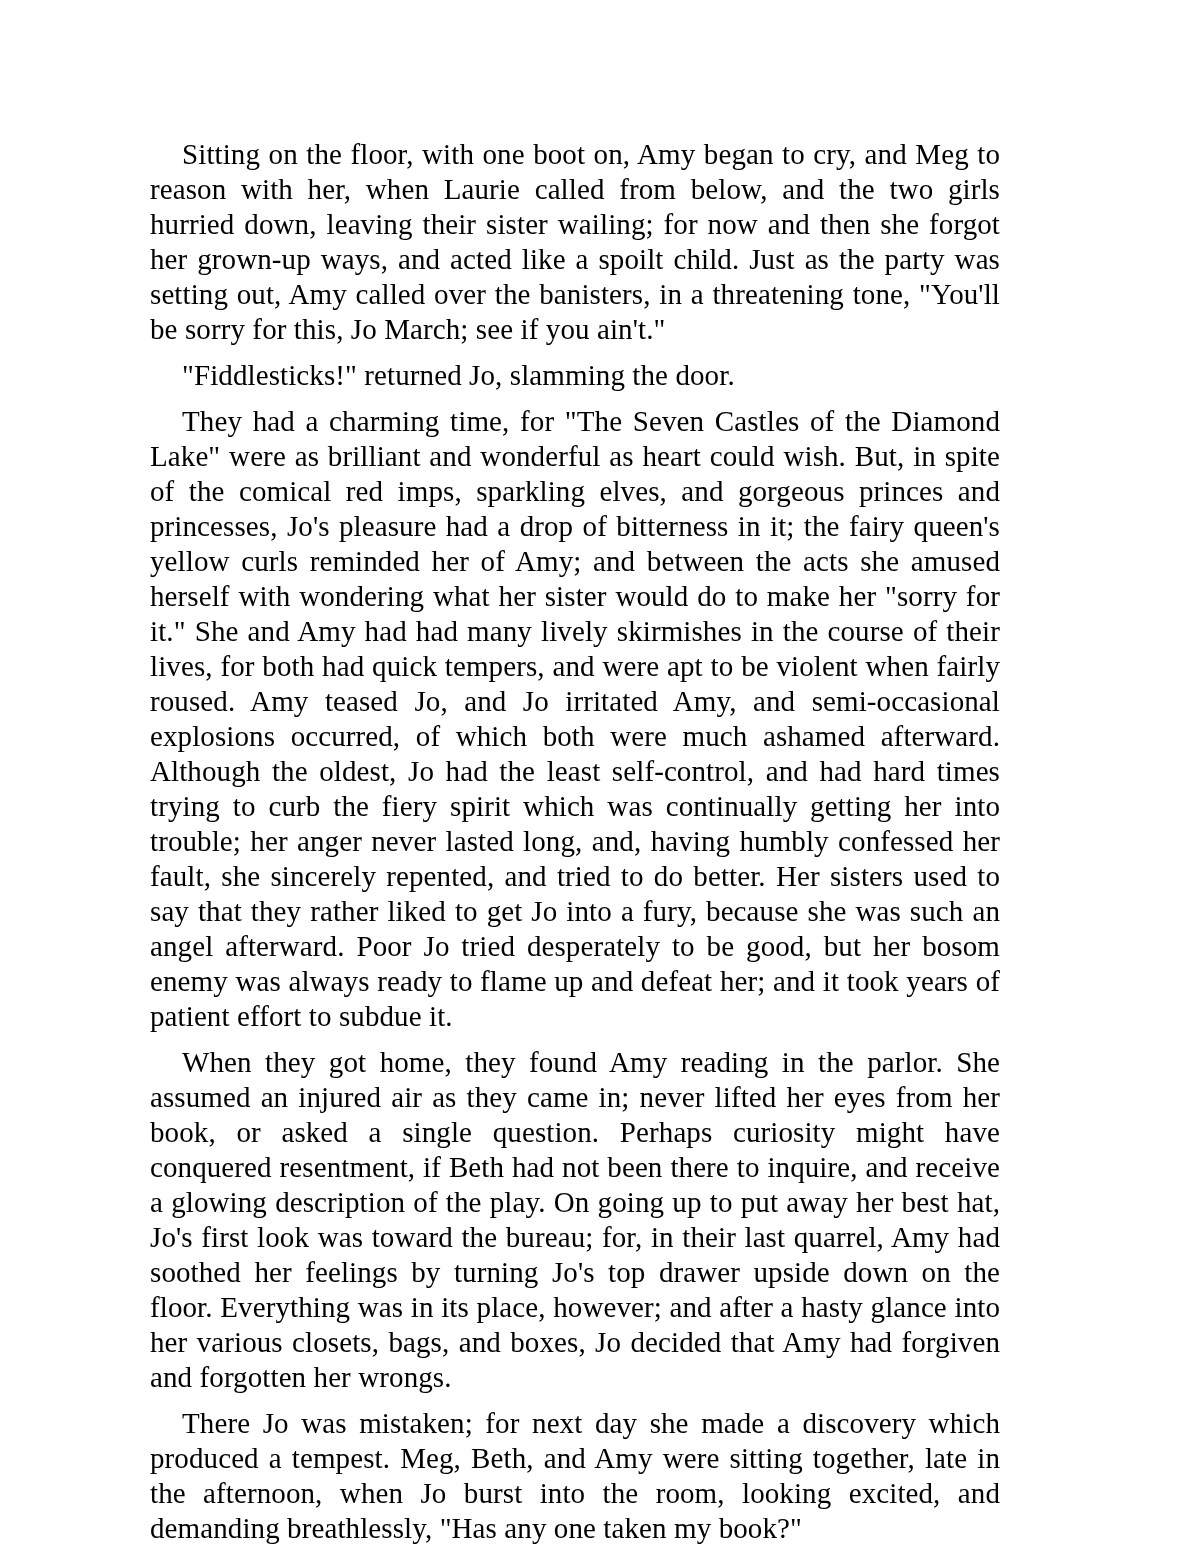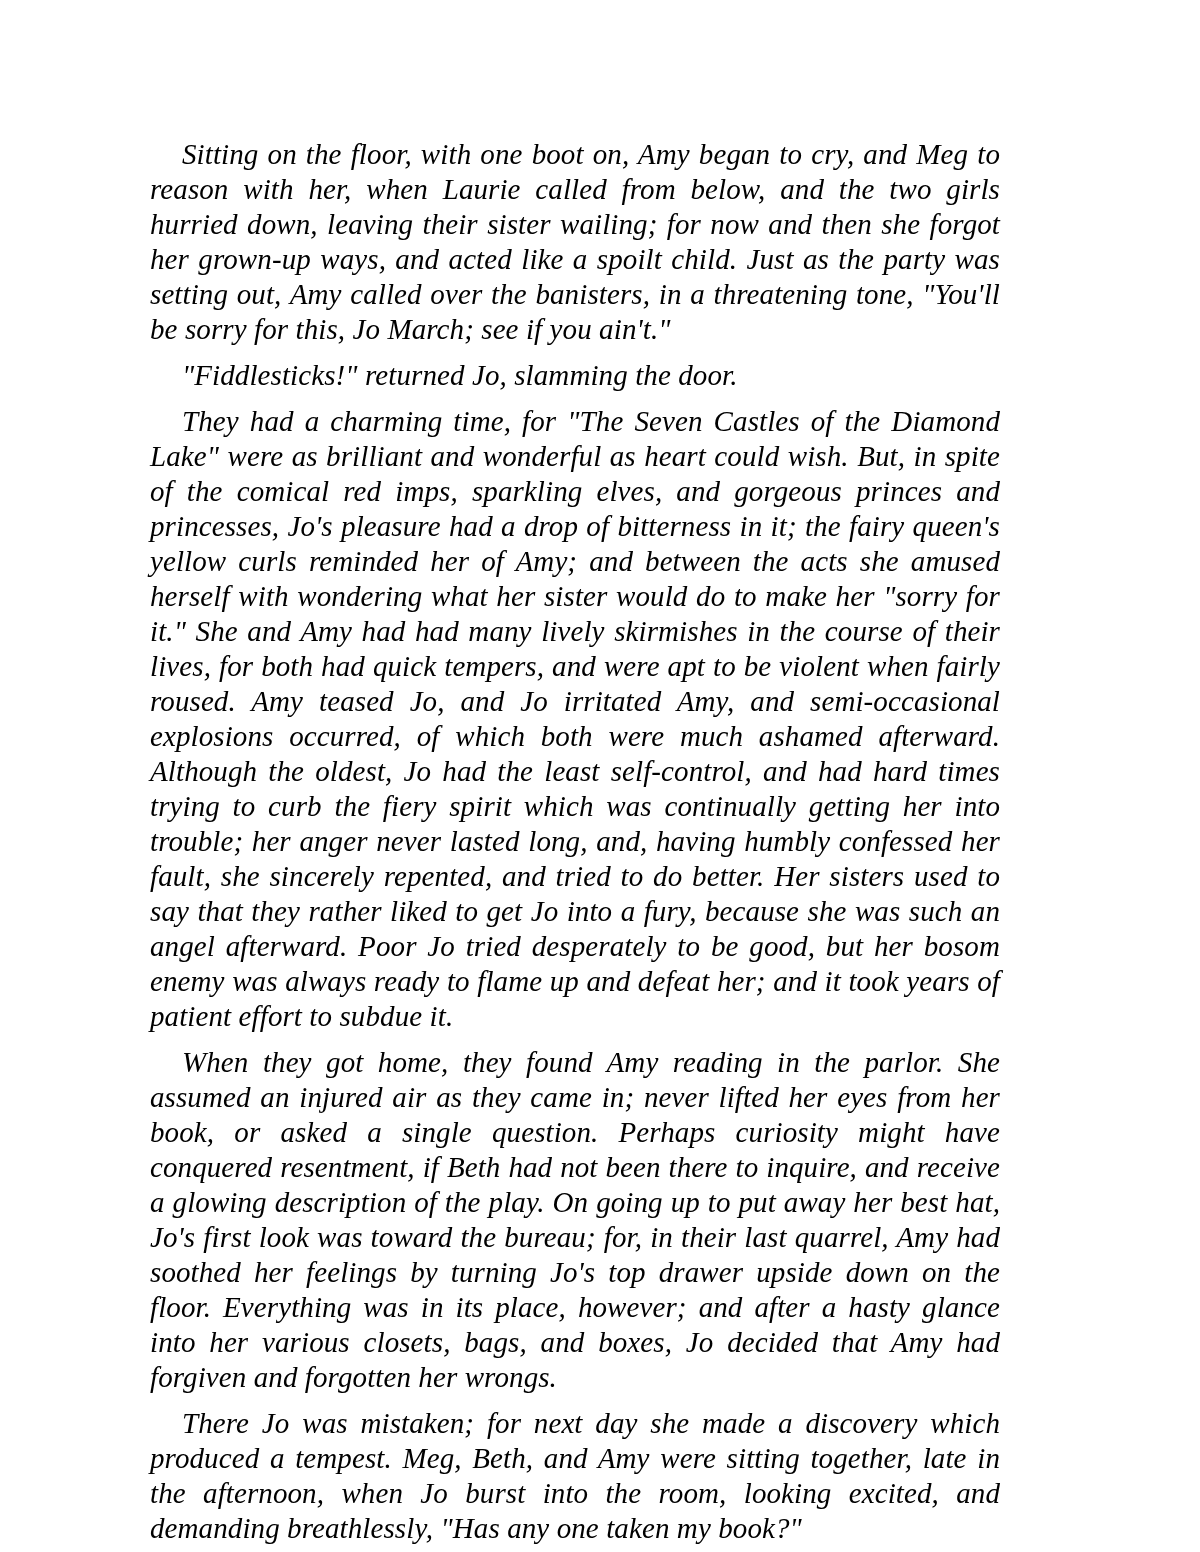--- a/index.html
+++ b/index.html
@@ -15,21 +15,20 @@
   .page {
     box-sizing: border-box;
     width: 1104px;
     height: 1552px;
     padding: 137px 104px 0 150px;
     background: #ffffff;
     color: #000000;
     font-family: "Liberation Serif", "DejaVu Serif", serif;
     font-size: 29px;
     line-height: 35px;
-    font-style: italic;
   }
   .page p.para {
     margin: 0 0 11px 0;
     text-indent: 32px;
     text-align: justify;
     letter-spacing: 0.1px;
   }
   .page p.para:last-child {
     margin-bottom: 8px;
   }

